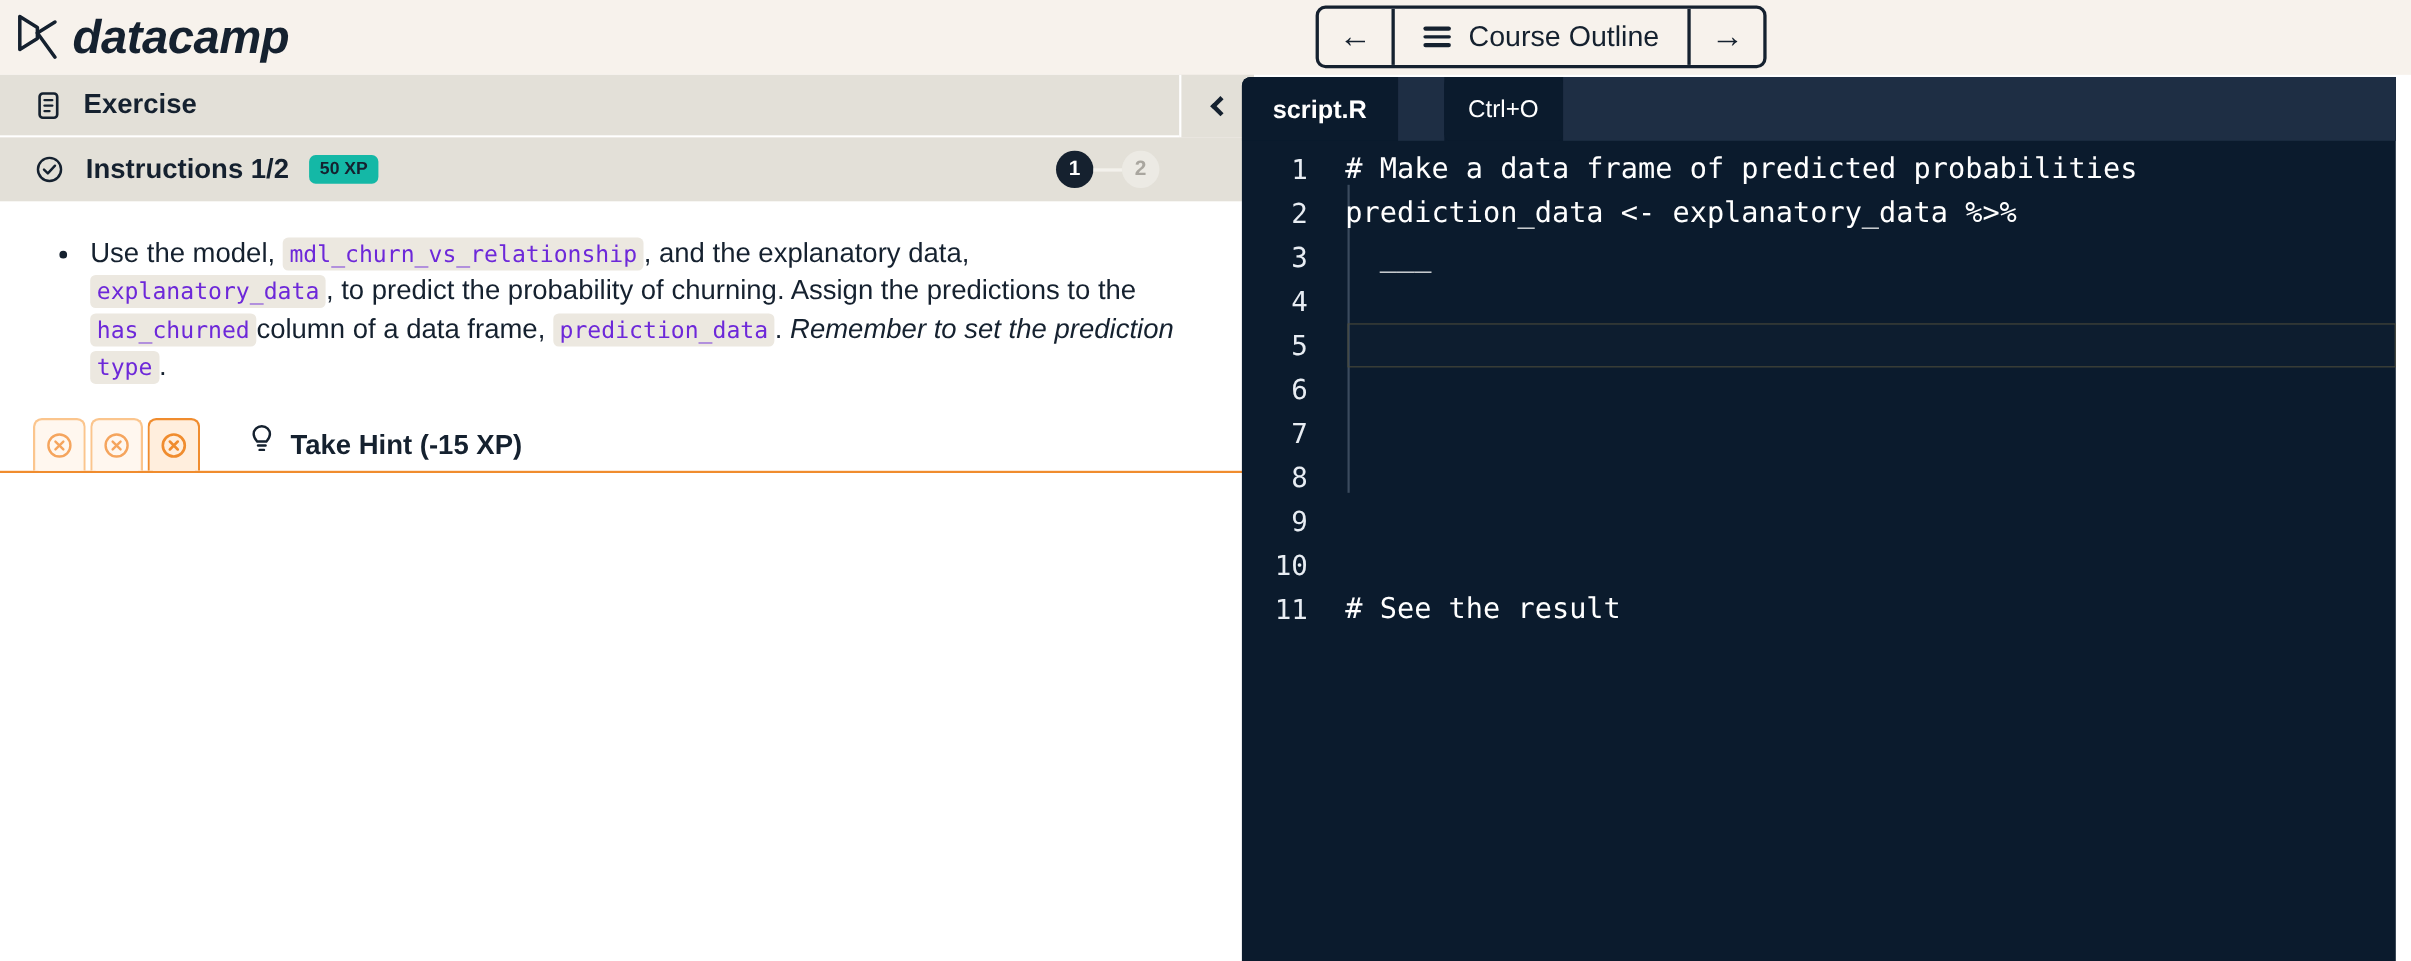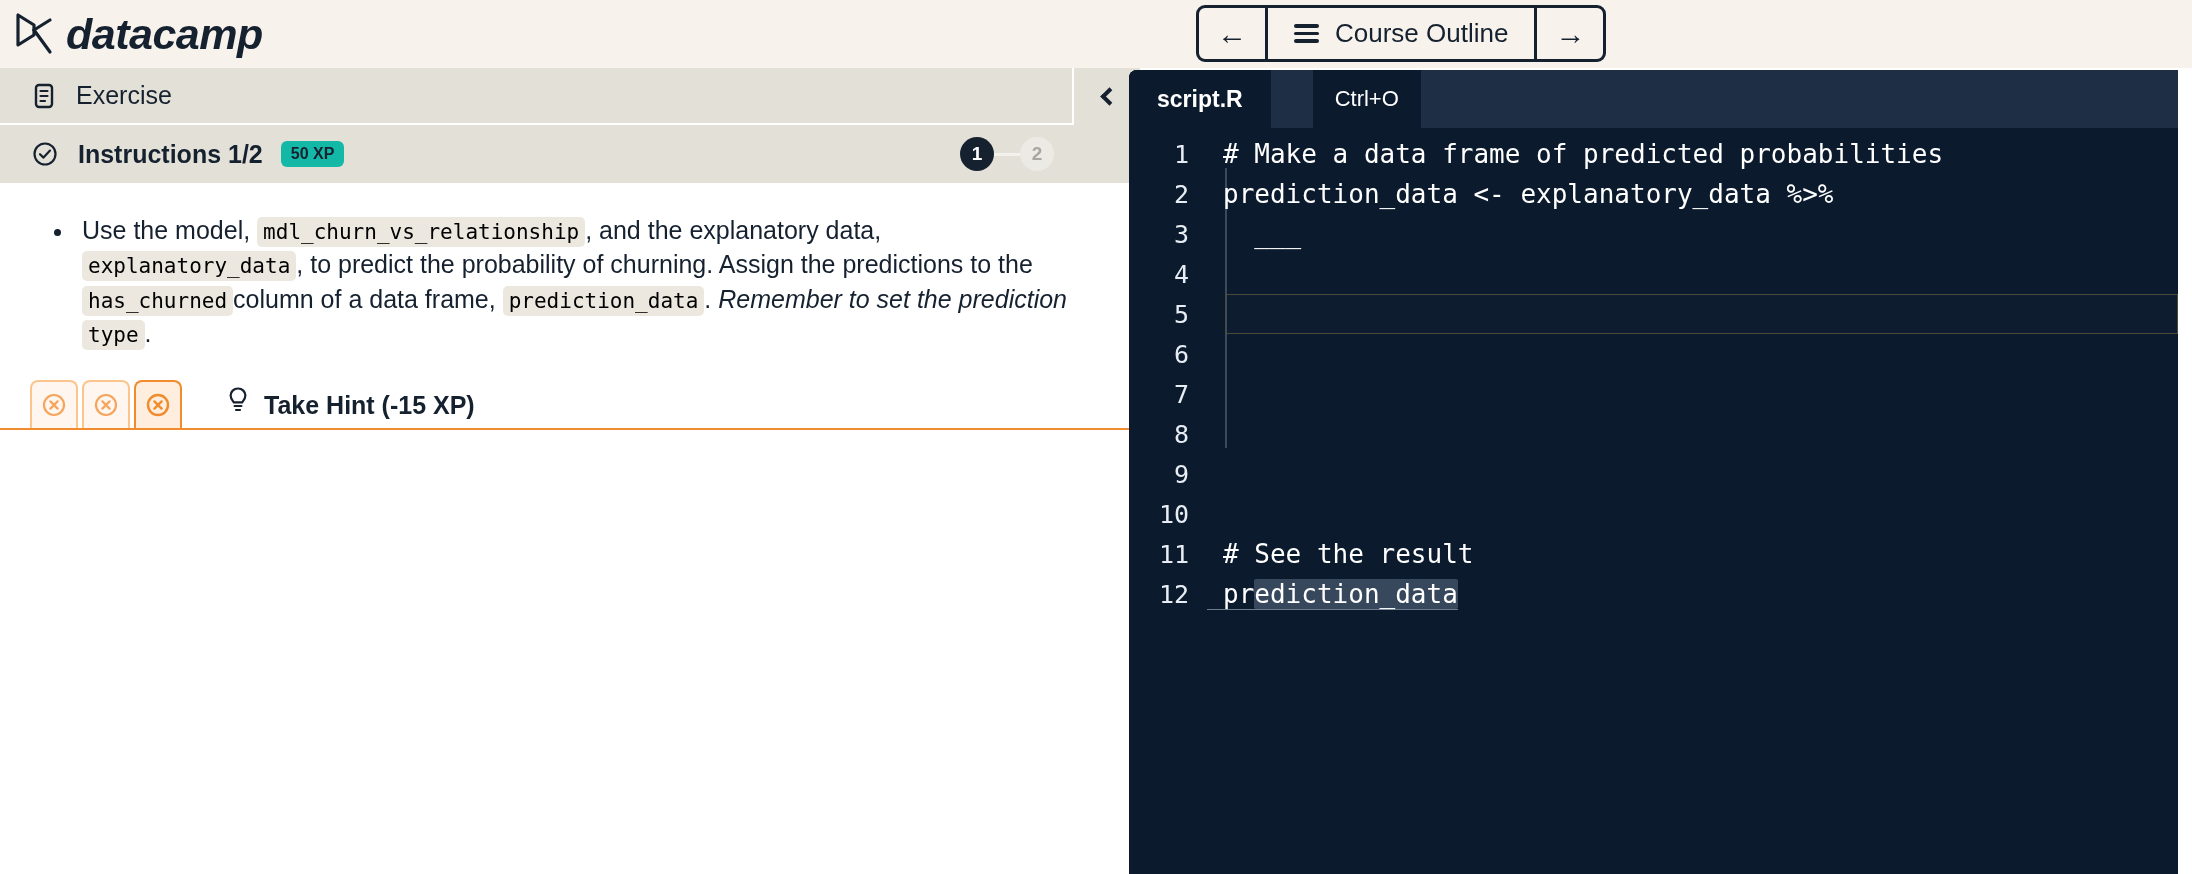--- a/index.html
+++ b/index.html
@@ -78,21 +78,21 @@
     height: 57px;
     background: #e3e0d8;
     display: flex; align-items: center;
     position: relative;
     border-bottom: 2px solid #ffffff;
   }
   .exercise-header .doc-icon { margin-left: 32px; display: flex; }
   .exercise-title {
     margin-left: 20px;
     font-size: 25px;
-    font-weight: 400;
+    font-weight: 700;
     color: #15212f;
   }
   .collapse-btn {
     position: absolute; right: 0; top: 0;
     width: 68px; height: 57px;
     display: flex; align-items: center; justify-content: center;
     border-left: 2px solid #ffffff;
     background: #e3e0d8;
     cursor: pointer;
   }
@@ -151,21 +151,21 @@
     color: #15212f;
     padding-left: 8px;
   }
   ul.instr-list li::marker { font-size: 22px; }
   code.inline {
     font-family: "DejaVu Sans Mono", monospace;
     font-size: 21px;
     background: #ece8e0;
     border-radius: 5px;
     padding: 3px 6px;
-    color: #000000;
+    color: #6d28d9;
     white-space: nowrap;
   }
   em.note { font-style: italic; }
 
   
   .hints-row {
     position: relative;
     margin-top: 16px;
     height: 56px;
     display: flex; align-items: flex-end;
@@ -472,18 +472,14 @@
       <span class="code-text"></span>
     </div>
     <div class="code-line">
       <span class="gutter">10</span>
       <span class="code-text"></span>
     </div>
     <div class="code-line">
       <span class="gutter">11</span>
       <span class="code-text cmt"># See the result</span>
     </div>
-    <div class="code-line">
-      <span class="gutter">12</span>
-      <span class="code-text under" style="flex:0 0 auto;">pr<span class="sel">ediction_data</span></span>
-    </div>
   </div>
 </div>
 
 </body></html>

